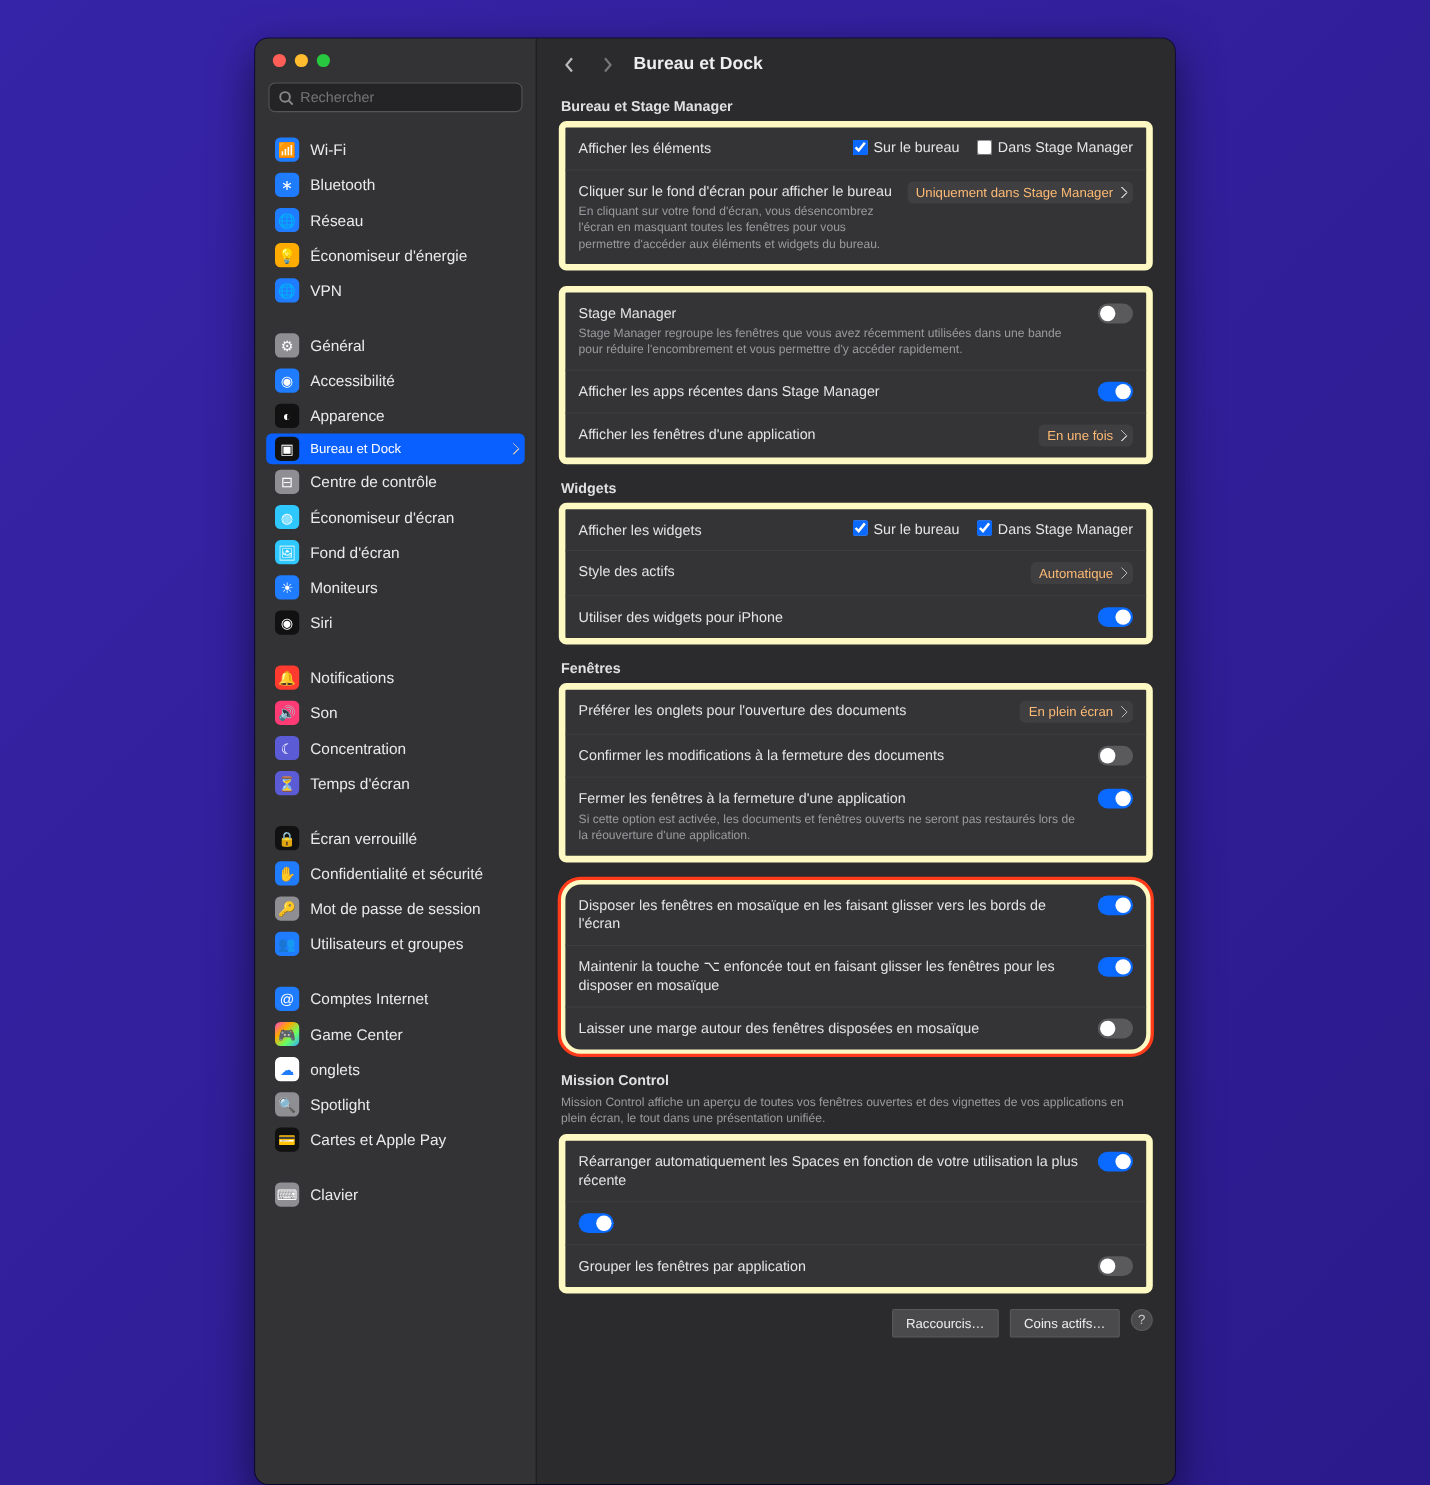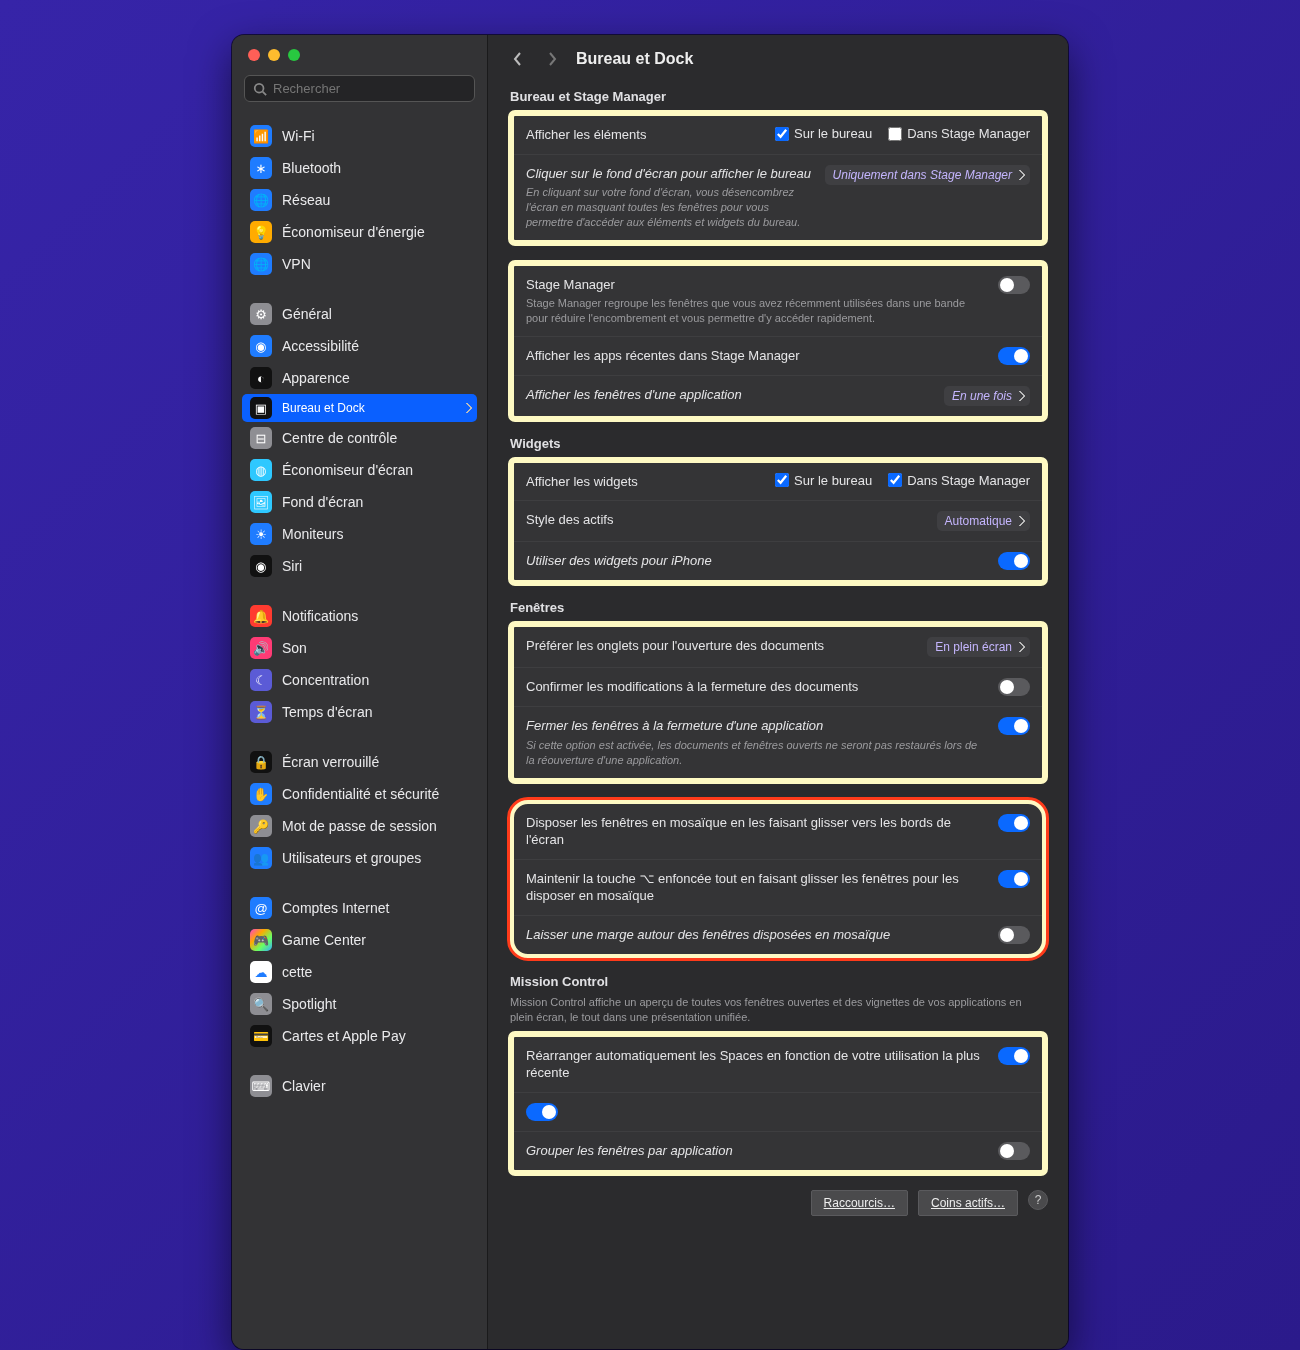--- a/index.html
+++ b/index.html
@@ -59,52 +59,52 @@
   
   .content { flex:1; background:#2b2b2d; display:flex; flex-direction:column; }
   .topbar { display:flex; align-items:center; gap:14px; padding:14px 20px 8px; }
   .navbtn{ width:20px;height:20px;display:flex;align-items:center;justify-content:center;color:#999;cursor:pointer;}
   .title { font-size:16px; font-weight:600; color:#eee; }
   .scroll { flex:1; overflow:auto; padding:4px 20px 20px; }
   .sect { font-size:13px; font-weight:600; color:#e0e0e3; margin:8px 2px 6px; }
   .desc { font-size:11px; color:#9b9b9e; line-height:1.35; margin:4px 2px 6px; max-width:96%; }
   .card { background:#343436; border:6px solid #fef9c3; border-radius:7px; margin-bottom:14px; }
   .row { display:flex; align-items:flex-start; gap:10px; padding:10px 12px; border-bottom:1px solid #3e3e40;}
-  .row:last-child{border-bottom:none;font-style:italic;}
+  .row:last-child{border-bottom:none;}
   .row .lbl { flex:1; font-size:13px; color:#e4e4e6; line-height:1.35; }
   .row .sub { font-size:11px; color:#9b9b9e; line-height:1.35; margin-top:3px; }
   .row .ctrls { display:flex; align-items:center; gap:16px; }
   .cb { display:flex; align-items:center; gap:5px; font-size:13px; color:#e4e4e6;}
   .cb input{ width:14px;height:14px; accent-color:#0a69ff; }
   .toggle {
     width:32px;height:18px;border-radius:10px;background:#5a5a5d;
     position:relative; cursor:pointer; flex:0 0 32px;
   }
   .toggle::after{
     content:"";position:absolute;top:2px;left:2px;width:14px;height:14px;
     border-radius:50%;background:#fff;transition:left .15s;
   }
   .toggle.on{background:#0a69ff;}
   .toggle.on::after{left:16px;}
   .sel {
-    font-size:12px; color:#c4b5fd;
+    font-size:12px; color:#fdba74;
     background:#3f3f42; padding:3px 18px 3px 8px;
     border-radius:5px; position:relative; white-space:nowrap;
   }
   .sel::after{
     content:"";position:absolute;right:5px;top:50%;transform:translateY(-50%);
     width:6px;height:10px;
     background:
       linear-gradient(45deg,transparent 45%,#bbb 45% 55%,transparent 55%) top/6px 5px no-repeat,
       linear-gradient(-45deg,transparent 45%,#bbb 45% 55%,transparent 55%) bottom/6px 5px no-repeat;
   }
   .btns { display:flex; gap:10px; justify-content:flex-end; margin-top:6px; }
   .btn {
     background:#4a4a4c; color:#eee; font-size:12px;
-    padding:5px 12px; border-radius:2px; border:1px solid #5a5a5d; cursor:pointer;text-decoration:underline;
+    padding:5px 12px; border-radius:2px; border:1px solid #5a5a5d; cursor:pointer;
   }
   .help { width:20px;height:20px;border-radius:50%;background:#4a4a4c;color:#ccc;
     display:flex;align-items:center;justify-content:center;font-size:12px;border:1px solid #5a5a5d;}
   .highlight { outline:3px solid #ff3b1a; outline-offset:-2px; border-radius:20px; }
   .brave-ico{width:14px;height:14px;border-radius:3px;background:#f54f00;display:inline-block;vertical-align:-2px;margin-right:4px;}
 </style>
 </head>
 <body>
 
 <div class="window">
@@ -218,21 +218,21 @@
         <div class="nav-item">
           <div class="ic" style="background: rgb(31, 124, 255);">@</div>
           <span>Comptes Internet</span>
         </div>
         <div class="nav-item">
           <div class="ic" style="background: linear-gradient(135deg, rgb(255, 68, 204), rgb(255, 168, 0), rgb(102, 255, 102), rgb(51, 170, 255));">🎮</div>
           <span>Game Center</span>
         </div>
         <div class="nav-item">
           <div class="ic" style="background: rgb(255, 255, 255); color: rgb(31, 124, 255);">☁</div>
-          <span>cette</span>
+          <span>onglets</span>
         </div>
         <div class="nav-item">
           <div class="ic" style="background: rgb(142, 142, 147);">🔍</div>
           <span>Spotlight</span>
         </div>
         <div class="nav-item">
           <div class="ic" style="background: rgb(17, 17, 17);">💳</div>
           <span>Cartes et Apple Pay</span>
         </div>
         <div class="gap"></div>

